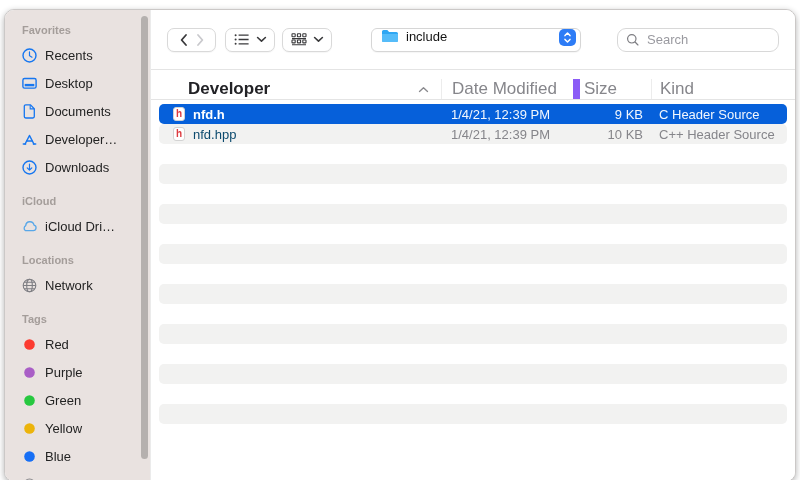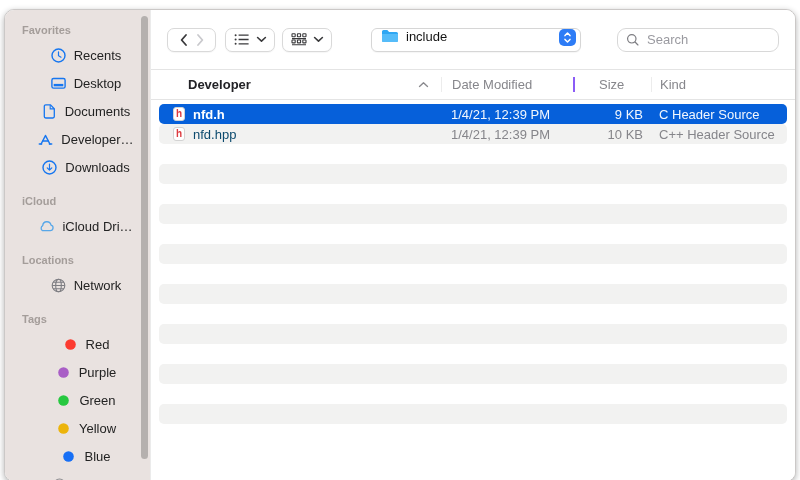--- a/index.html
+++ b/index.html
@@ -5,21 +5,21 @@
   html,body{margin:0;padding:0;width:800px;height:480px;background:#fff;overflow:hidden;
     font-family:"Liberation Sans",sans-serif;-webkit-font-smoothing:antialiased;}
   *{box-sizing:border-box;}
   .window{position:absolute;left:4px;top:9px;width:792px;height:473px;background:#fff;
     border:1px solid #cbc8c7;border-radius:10px;box-shadow:0 2px 6px rgba(0,0,0,.30);
     display:flex;overflow:hidden;}
   
   .sidebar{width:145px;flex:none;background:var(--sidebar-bg,#e9e2e0);position:relative;overflow:hidden;}
   .sb-scrollbar{position:absolute;right:2px;top:6px;width:7px;height:443px;background:#b5b0ae;border-radius:4px;}
   .sb-section-label{margin:12px 0 3px 17px;font-size:11px;font-weight:700;color:#a49d9a;height:16px;line-height:16px;}
-  .sb-item{display:flex;align-items:center;height:28px;padding-left:16px;gap:7px;font-size:13px;color:#232323;cursor:default;justify-content:center;}
+  .sb-item{display:flex;align-items:center;height:28px;padding-left:16px;gap:7px;font-size:13px;color:#232323;cursor:default;}
   .sb-icon{width:17px;height:17px;flex:none;display:flex;align-items:center;justify-content:center;}
   .sb-icon svg{display:block;}
   
   .main{flex:1;min-width:0;display:flex;flex-direction:column;background:#fff;border-left:1px solid rgba(0,0,0,.08);}
   .hdiv{height:1px;background:#e4e4e4;flex:none;}
   
   .toolbar{height:59px;flex:none;display:flex;align-items:center;padding:0 16px;}
   .tb-btn{height:24px;background:#fff;border:1px solid #d9d9d9;border-radius:7px;
     display:flex;align-items:center;justify-content:center;box-shadow:0 1px 1px rgba(0,0,0,.04);}
   .nav{width:49px;gap:8px;}
@@ -27,26 +27,26 @@
   .popup{margin-left:39px;width:210px;height:24px;background:#fff;border:1px solid #d6d6d6;border-radius:6px;
     display:flex;align-items:flex-start;padding:0 4px 0 9px;gap:7px;box-shadow:0 1px 1px rgba(0,0,0,.04);}
   .popup-label{flex:1;font-size:13px;color:#141414;}
   .stepper{width:17px;height:17px;background:#2d7cf6;border-radius:5px;display:flex;align-items:center;justify-content:center;flex:none;}
   .search{margin-left:auto;width:162px;height:24px;background:#fff;border:1px solid #d8d8d8;border-radius:9px;
     display:flex;align-items:center;padding:0 8px;gap:5px;}
   .search input{border:none;outline:none;flex:1;min-width:0;font-size:13px;color:#c2410c;background:transparent;
     font-family:"Liberation Sans",sans-serif;}
   .search input::placeholder{color:#9a9aa0;}
   
-  .listheader{height:29px;flex:none;display:flex;align-items:center;font-size:13px;color:#86868b;}
+  .listheader{height:29px;flex:none;display:flex;align-items:flex-end;font-size:17px;color:#86868b;}
   .hc{display:flex;align-items:center;}
   .hc-name{width:290px;padding-left:37px;}
   .hc-name .hc-label{font-weight:700;color:#222226;}
   .hc-date{width:132px;padding-left:10px;border-left:1px solid #ececec;}
-  .hc-size{width:78px;padding-left:24px;border-left:2px solid #8b5cf6;}
+  .hc-size{width:78px;padding-left:4px;border-left:7px solid #8b5cf6;}
   .hc-kind{flex:1;padding-left:8px;border-left:1px solid #ececec;}
   .sort-chevron{margin-left:auto;margin-right:12px;display:flex;align-items:center;}
   
   .rows{flex:1;padding-top:4px;overflow:hidden;}
   .row{height:20px;margin:0 8px;border-radius:5px;display:flex;align-items:center;font-size:13px;color:#85858a;}
   .row.stripe{background:var(--stripe,#f2f2f1);}
   .row.selected{background:var(--selection,#0660da);color:rgba(255,255,255,.95);}
   .row.selected .fname{color:#fff;font-weight:700;}
   .fname{color:#0c4a6e;}
   .c-name{width:282px;display:flex;align-items:center;gap:8px;padding-left:14px;}

